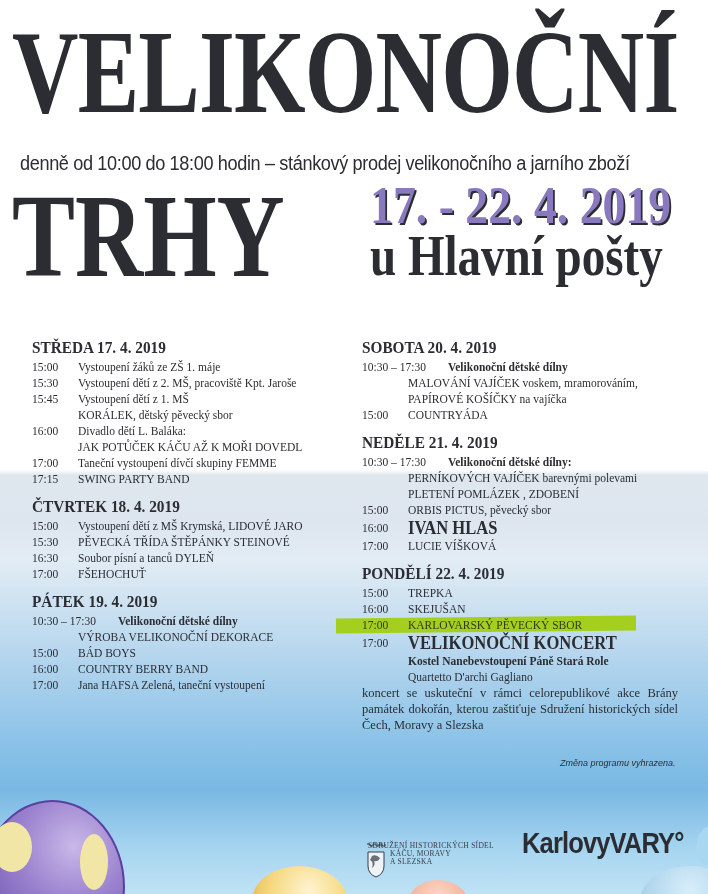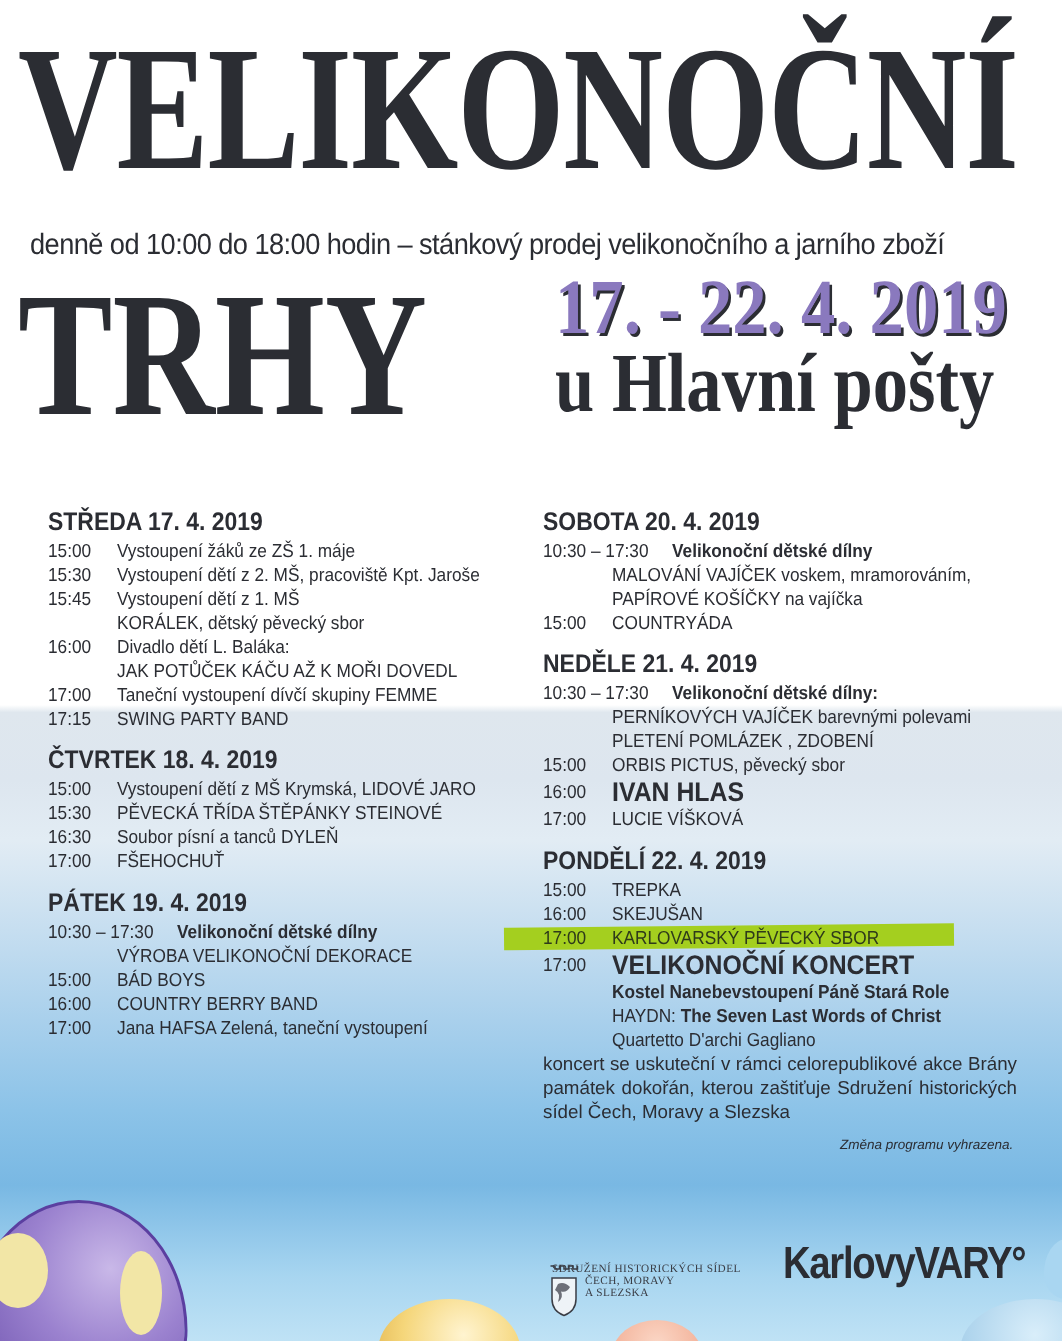--- a/index.html
+++ b/index.html
@@ -50,21 +50,21 @@
   }
   .place {
     position: absolute; left: 370px; top: 228px;
     font-family: "Liberation Serif", serif; font-weight: bold;
     font-size: 56px; line-height: 1; color: #2b2d33;
     transform: scaleX(0.84); transform-origin: left top;
     white-space: nowrap;
   }
 
   
-  .col { position: absolute; font-size: 12.5px; color: #2b2d33; }
+  .col { position: absolute; font-size: 12.5px; color: #2b2d33; font-family: Liberation Serif, serif; }
   .col-left { left: 32px; top: 338px; width: 320px; }
   .col-right { left: 362px; top: 338px; width: 320px; }
   .day { margin-bottom: 10px; }
   .day-title {
     font-size: 17px; font-weight: bold; line-height: 20px;
     transform: scaleX(0.9); transform-origin: left;
     white-space: nowrap; margin-bottom: 1px;
   }
   .row { display: flex; line-height: 16px; white-space: nowrap; }
   .row .time { width: 46px; flex-shrink: 0; transform: scaleX(0.92); transform-origin: left; }
@@ -297,24 +297,20 @@
       <div class="row bigrow">
           <span class="time">17:00</span>
           <span class="text big">VELIKONOČNÍ KONCERT</span>
         </div>
       <div class="row cont">
           <span class="time"></span>
           <span class="text bold">Kostel Nanebevstoupení Páně Stará Role</span>
         </div>
       <div class="row cont">
           <span class="time"></span>
-          <span class="text"><span>HAYDN:</span> <span class="bold">The Seven Last Words of Christ</span></span>
-        </div>
-      <div class="row cont">
-          <span class="time"></span>
           <span class="text">Quartetto D'archi Gagliano</span>
         </div>
       <div class="note">koncert se uskuteční v rámci celorepublikové akce Brány památek dokořán, kterou zaštiťuje Sdružení historických sídel Čech, Moravy a Slezska</div>
     </div>
   </div>
 
   <div class="disclaimer">Změna programu vyhrazena.</div>
 
   <div class="egg egg-purple">
     <span class="dot" style="left:10px;top:20px;width:40px;height:50px;"></span>
@@ -328,20 +324,20 @@
   <div class="assoc">
     <div class="shield">
       <svg width="20" height="36" viewBox="0 0 20 36">
         <path d="M1 2 h3 v2 h3 v-2 h3 v2 h3 v-2 h3 v2 h3 v-2" fill="none" stroke="#3a3d45" stroke-width="1"></path>
         <path d="M2 10 h16 v14 q0 8 -8 11 q-8 -3 -8 -11 z" fill="#eef3f7" stroke="#3a3d45" stroke-width="1"></path>
         <path d="M6 14 q4 -2 8 2 q-2 4 -6 3 q2 4 -2 7 q2 -6 -2 -8 z" fill="#6c6f78"></path>
       </svg>
     </div>
     <div class="assoc-text">
       <div class="l1">SDRUŽENÍ HISTORICKÝCH SÍDEL</div>
-      <div>ČECH, MORAVY</div>
+      <div>KÁČU, MORAVY</div>
       <div>A SLEZSKA</div>
     </div>
   </div>
 
   <div class="kv"><span>Karlovy</span><span>VARY°</span></div>
 
 </div>
 
 </body></html>

